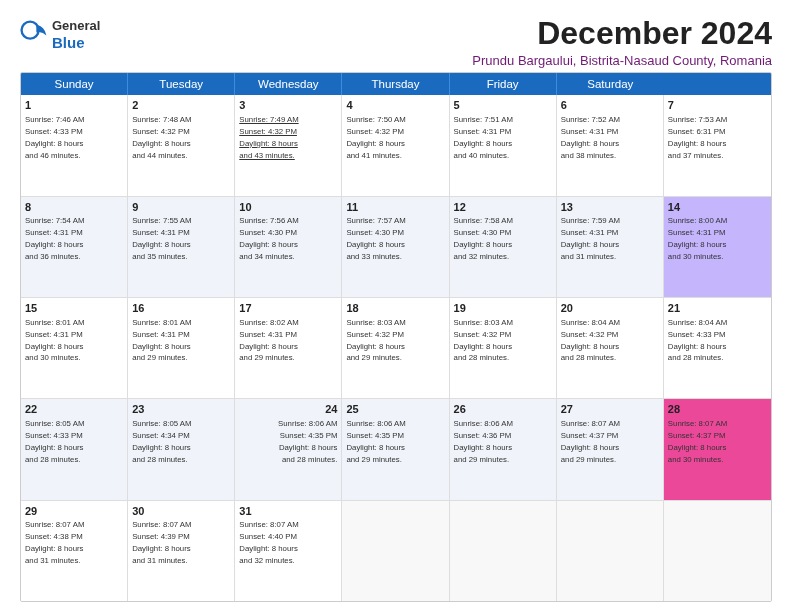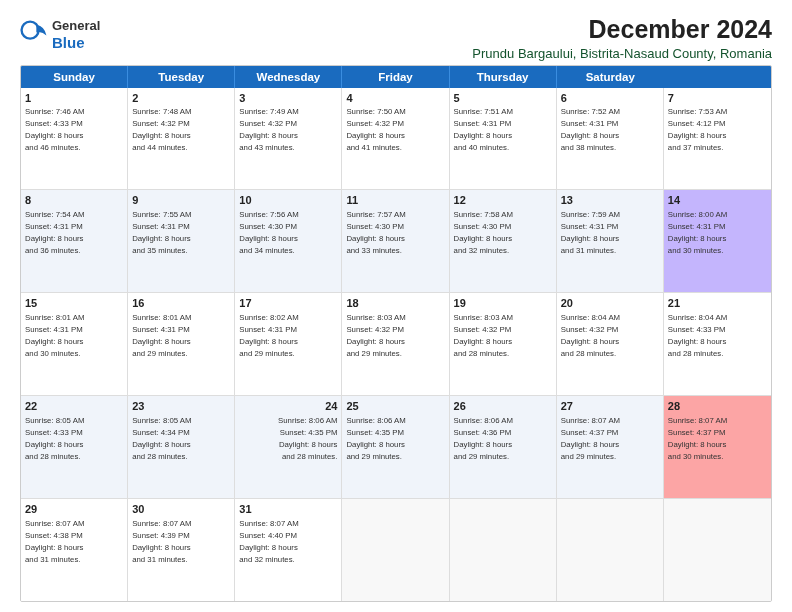--- a/index.html
+++ b/index.html
@@ -29,47 +29,47 @@
       gap: 4px;
     }
     .logo-icon {
       width: 28px;
       height: 28px;
     }
     .title-block {
       text-align: right;
     }
     .month-title {
-      font-size: 25px;
+      font-size: 32px;
       font-weight: bold;
       color: #222;
       line-height: 1.1;
     }
     .subtitle {
       font-size: 13px;
-      color: #14532d;
+      color: #701a75;
       margin-top: 2px;
     }
     .calendar {
       flex: 1;
       display: flex;
       flex-direction: column;
       border: 1px solid #ccc;
       border-radius: 2px;
       overflow: hidden;
     }
     .cal-header {
       display: grid;
       grid-template-columns: repeat(7, 1fr);
       background: #1a6bbf;
     }
     .cal-header-cell {
       color: #fff;
       font-size: 11.5px;
-      font-weight: bold;
+      font-weight: normal;
       text-align: center;
       padding: 5px 2px;
       border-right: 1px solid #3a8de0;
     }
     .cal-header-cell:last-child { border-right: none; }
     .cal-body {
       flex: 1;
       display: flex;
       flex-direction: column;
     }
@@ -127,52 +127,52 @@
       <div class="month-title">December 2024</div>
       <div class="subtitle">Prundu Bargaului, Bistrita-Nasaud County, Romania</div>
     </div>
   </div>
 
   <div class="calendar">
     <div class="cal-header" id="cal-header">
         <div class="cal-header-cell">Sunday</div>
         <div class="cal-header-cell">Tuesday</div>
         <div class="cal-header-cell">Wednesday</div>
+        <div class="cal-header-cell">Thursday</div>
         <div class="cal-header-cell">Friday</div>
-        <div class="cal-header-cell">Thursday</div>
         <div class="cal-header-cell">Saturday</div>
       </div>
     <div class="cal-body" id="cal-body">
         <div class="cal-row">
           <div class="cal-cell"><span class="day-num">1</span><span class="cell-text" style="white-space: pre-line;">Sunrise: 7:46 AM
 Sunset: 4:33 PM
 Daylight: 8 hours
 and 46 minutes.</span></div>
           <div class="cal-cell"><span class="day-num">2</span><span class="cell-text" style="white-space: pre-line;">Sunrise: 7:48 AM
 Sunset: 4:32 PM
 Daylight: 8 hours
 and 44 minutes.</span></div>
-          <div class="cal-cell"><span class="day-num">3</span><span class="cell-text" style="white-space: pre-line;">Sunrise: 7:49 AM
+          <div class="cal-cell"><span class="day-num">3</span><span class="cell-text" style="white-space: pre-line; text-decoration: underline;">Sunrise: 7:49 AM
 Sunset: 4:32 PM
 Daylight: 8 hours
 and 43 minutes.</span></div>
           <div class="cal-cell"><span class="day-num">4</span><span class="cell-text" style="white-space: pre-line;">Sunrise: 7:50 AM
 Sunset: 4:32 PM
 Daylight: 8 hours
 and 41 minutes.</span></div>
           <div class="cal-cell"><span class="day-num">5</span><span class="cell-text" style="white-space: pre-line;">Sunrise: 7:51 AM
 Sunset: 4:31 PM
 Daylight: 8 hours
 and 40 minutes.</span></div>
           <div class="cal-cell"><span class="day-num">6</span><span class="cell-text" style="white-space: pre-line;">Sunrise: 7:52 AM
 Sunset: 4:31 PM
 Daylight: 8 hours
 and 38 minutes.</span></div>
           <div class="cal-cell"><span class="day-num">7</span><span class="cell-text" style="white-space: pre-line;">Sunrise: 7:53 AM
-Sunset: 4:12 PM
+Sunset: 6:31 PM
 Daylight: 8 hours
 and 37 minutes.</span></div>
         </div>
         <div class="cal-row">
           <div class="cal-cell alt-row" style="background: rgb(240, 244, 250);"><span class="day-num">8</span><span class="cell-text" style="white-space: pre-line;">Sunrise: 7:54 AM
 Sunset: 4:31 PM
 Daylight: 8 hours
 and 36 minutes.</span></div>
           <div class="cal-cell alt-row" style="background: rgb(240, 244, 250);"><span class="day-num">9</span><span class="cell-text" style="white-space: pre-line;">Sunrise: 7:55 AM
 Sunset: 4:31 PM
@@ -247,21 +247,21 @@
 Daylight: 8 hours
 and 29 minutes.</span></div>
           <div class="cal-cell alt-row" style="background: rgb(240, 244, 250);"><span class="day-num">26</span><span class="cell-text" style="white-space: pre-line;">Sunrise: 8:06 AM
 Sunset: 4:36 PM
 Daylight: 8 hours
 and 29 minutes.</span></div>
           <div class="cal-cell alt-row" style="background: rgb(240, 244, 250);"><span class="day-num">27</span><span class="cell-text" style="white-space: pre-line;">Sunrise: 8:07 AM
 Sunset: 4:37 PM
 Daylight: 8 hours
 and 29 minutes.</span></div>
-          <div class="cal-cell alt-row" style="background: #fca5a5;"><span class="day-num">28</span><span class="cell-text" style="white-space: pre-line;">Sunrise: 8:07 AM
+          <div class="cal-cell alt-row" style="background: #ec4899;"><span class="day-num">28</span><span class="cell-text" style="white-space: pre-line;">Sunrise: 8:07 AM
 Sunset: 4:37 PM
 Daylight: 8 hours
 and 30 minutes.</span></div>
         </div>
         <div class="cal-row">
           <div class="cal-cell"><span class="day-num">29</span><span class="cell-text" style="white-space: pre-line;">Sunrise: 8:07 AM
 Sunset: 4:38 PM
 Daylight: 8 hours
 and 31 minutes.</span></div>
           <div class="cal-cell"><span class="day-num">30</span><span class="cell-text" style="white-space: pre-line;">Sunrise: 8:07 AM

